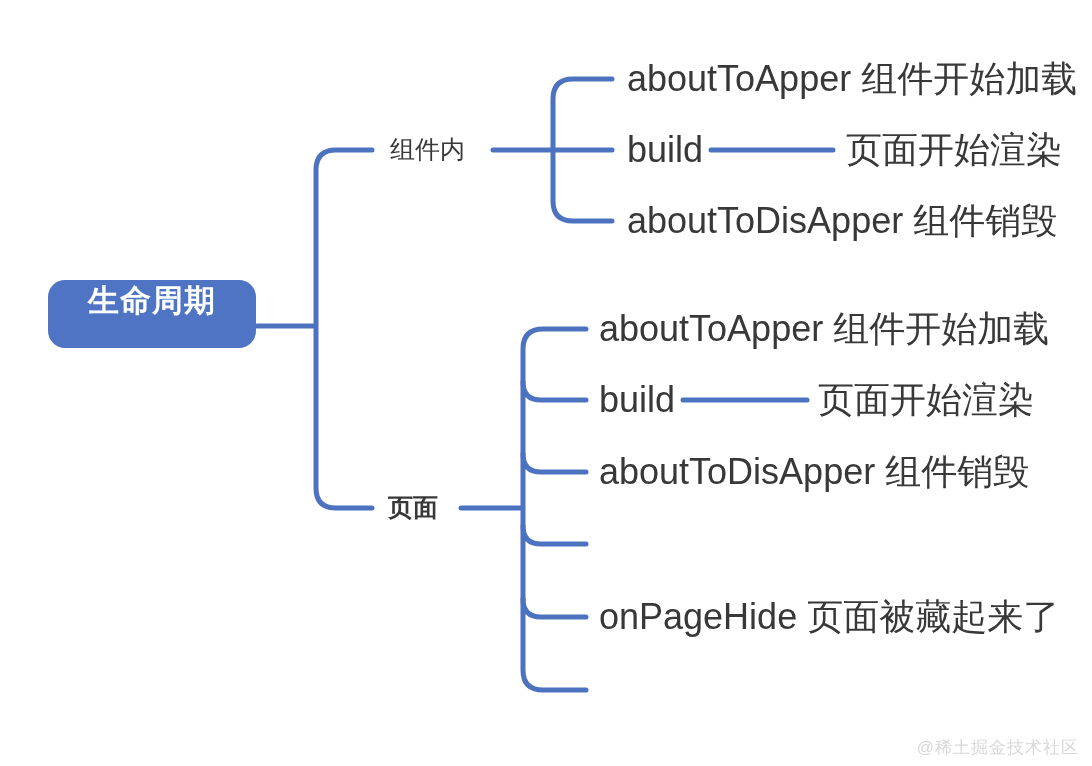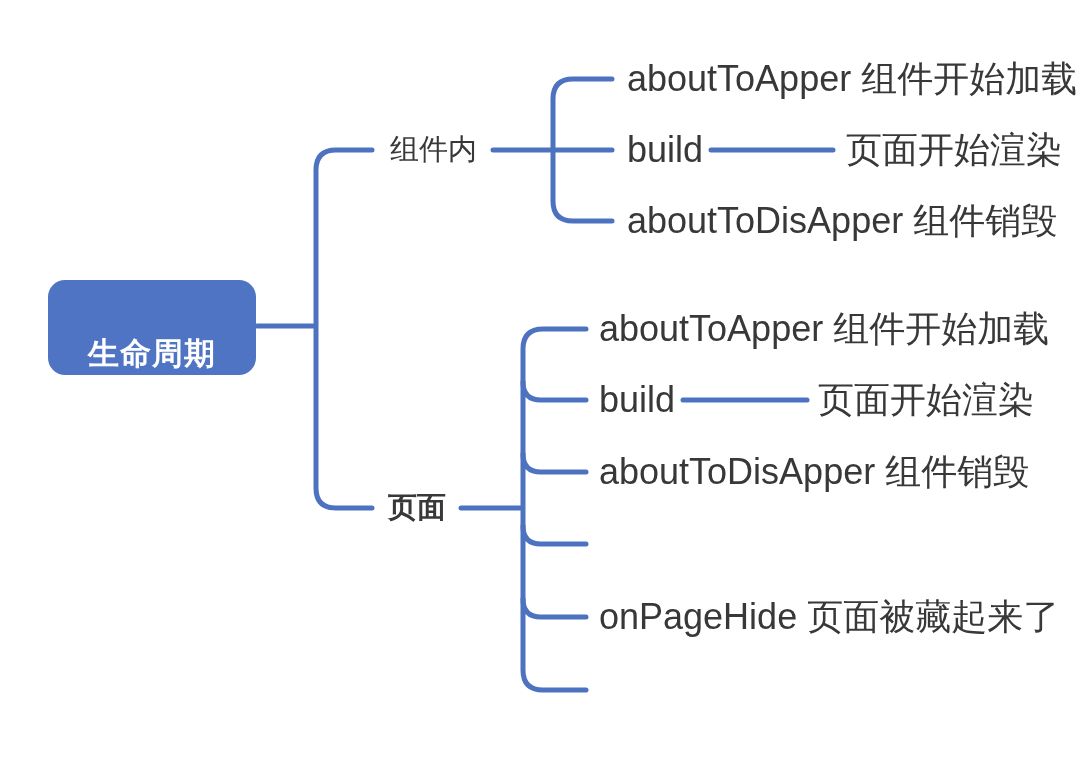--- a/index.html
+++ b/index.html
@@ -27,40 +27,40 @@
   }
   .connectors path {
     fill: none;
     stroke: var(--connector);
     stroke-width: 5;
     stroke-linecap: round;
   }
   .root-node {
     position: absolute;
     left: 48px; top: 280px;
-    width: 208px; height: 95px;
+    width: 208px; height: 68px;
     background: var(--node-fill);
     border-radius: 17px;
     color: var(--node-text);
     font-size: 31px;
     font-weight: bold;
     display: flex;
-    align-items: flex-end;
+    align-items: flex-start;
     justify-content: center;
     letter-spacing: 1px;
   }
   .label {
     position: absolute;
     transform: translateY(-52%);
     color: var(--text);
     font-size: 28px;
     white-space: nowrap;
     line-height: 1.2;
   }
-  .branch-label { font-size: 29px; }
+  .branch-label { font-size: 25px; }
   .leaf-label { font-size: 36px; text-align: center; }
   .watermark {
     position: absolute;
     right: 13px;
     bottom: 7px;
     color: var(--watermark);
     font-size: 17px;
     letter-spacing: 1px;
   }
 </style>
@@ -96,14 +96,15 @@
   <div class="label leaf-label" style="left:627px; top:221px;">aboutToDisApper 组件销毁</div>
 
   <div class="label branch-label" style="left:388px; top:508px;font-weight:bold;">页面</div>
 
   <div class="label leaf-label" style="left:599px; top:329px;">aboutToApper 组件开始加载</div>
   <div class="label leaf-label" style="left:599px; top:400px;">build</div>
   <div class="label leaf-label" style="left:818px; top:400px;">页面开始渲染</div>
   <div class="label leaf-label" style="left:599px; top:472px;">aboutToDisApper 组件销毁</div>
   <div class="label leaf-label" style="left:599px; top:617px;">onPageHide 页面被藏起来了</div>
 
+  <div class="watermark">@稀土掘金技术社区</div>
 
 </div>
 
 </body></html>

